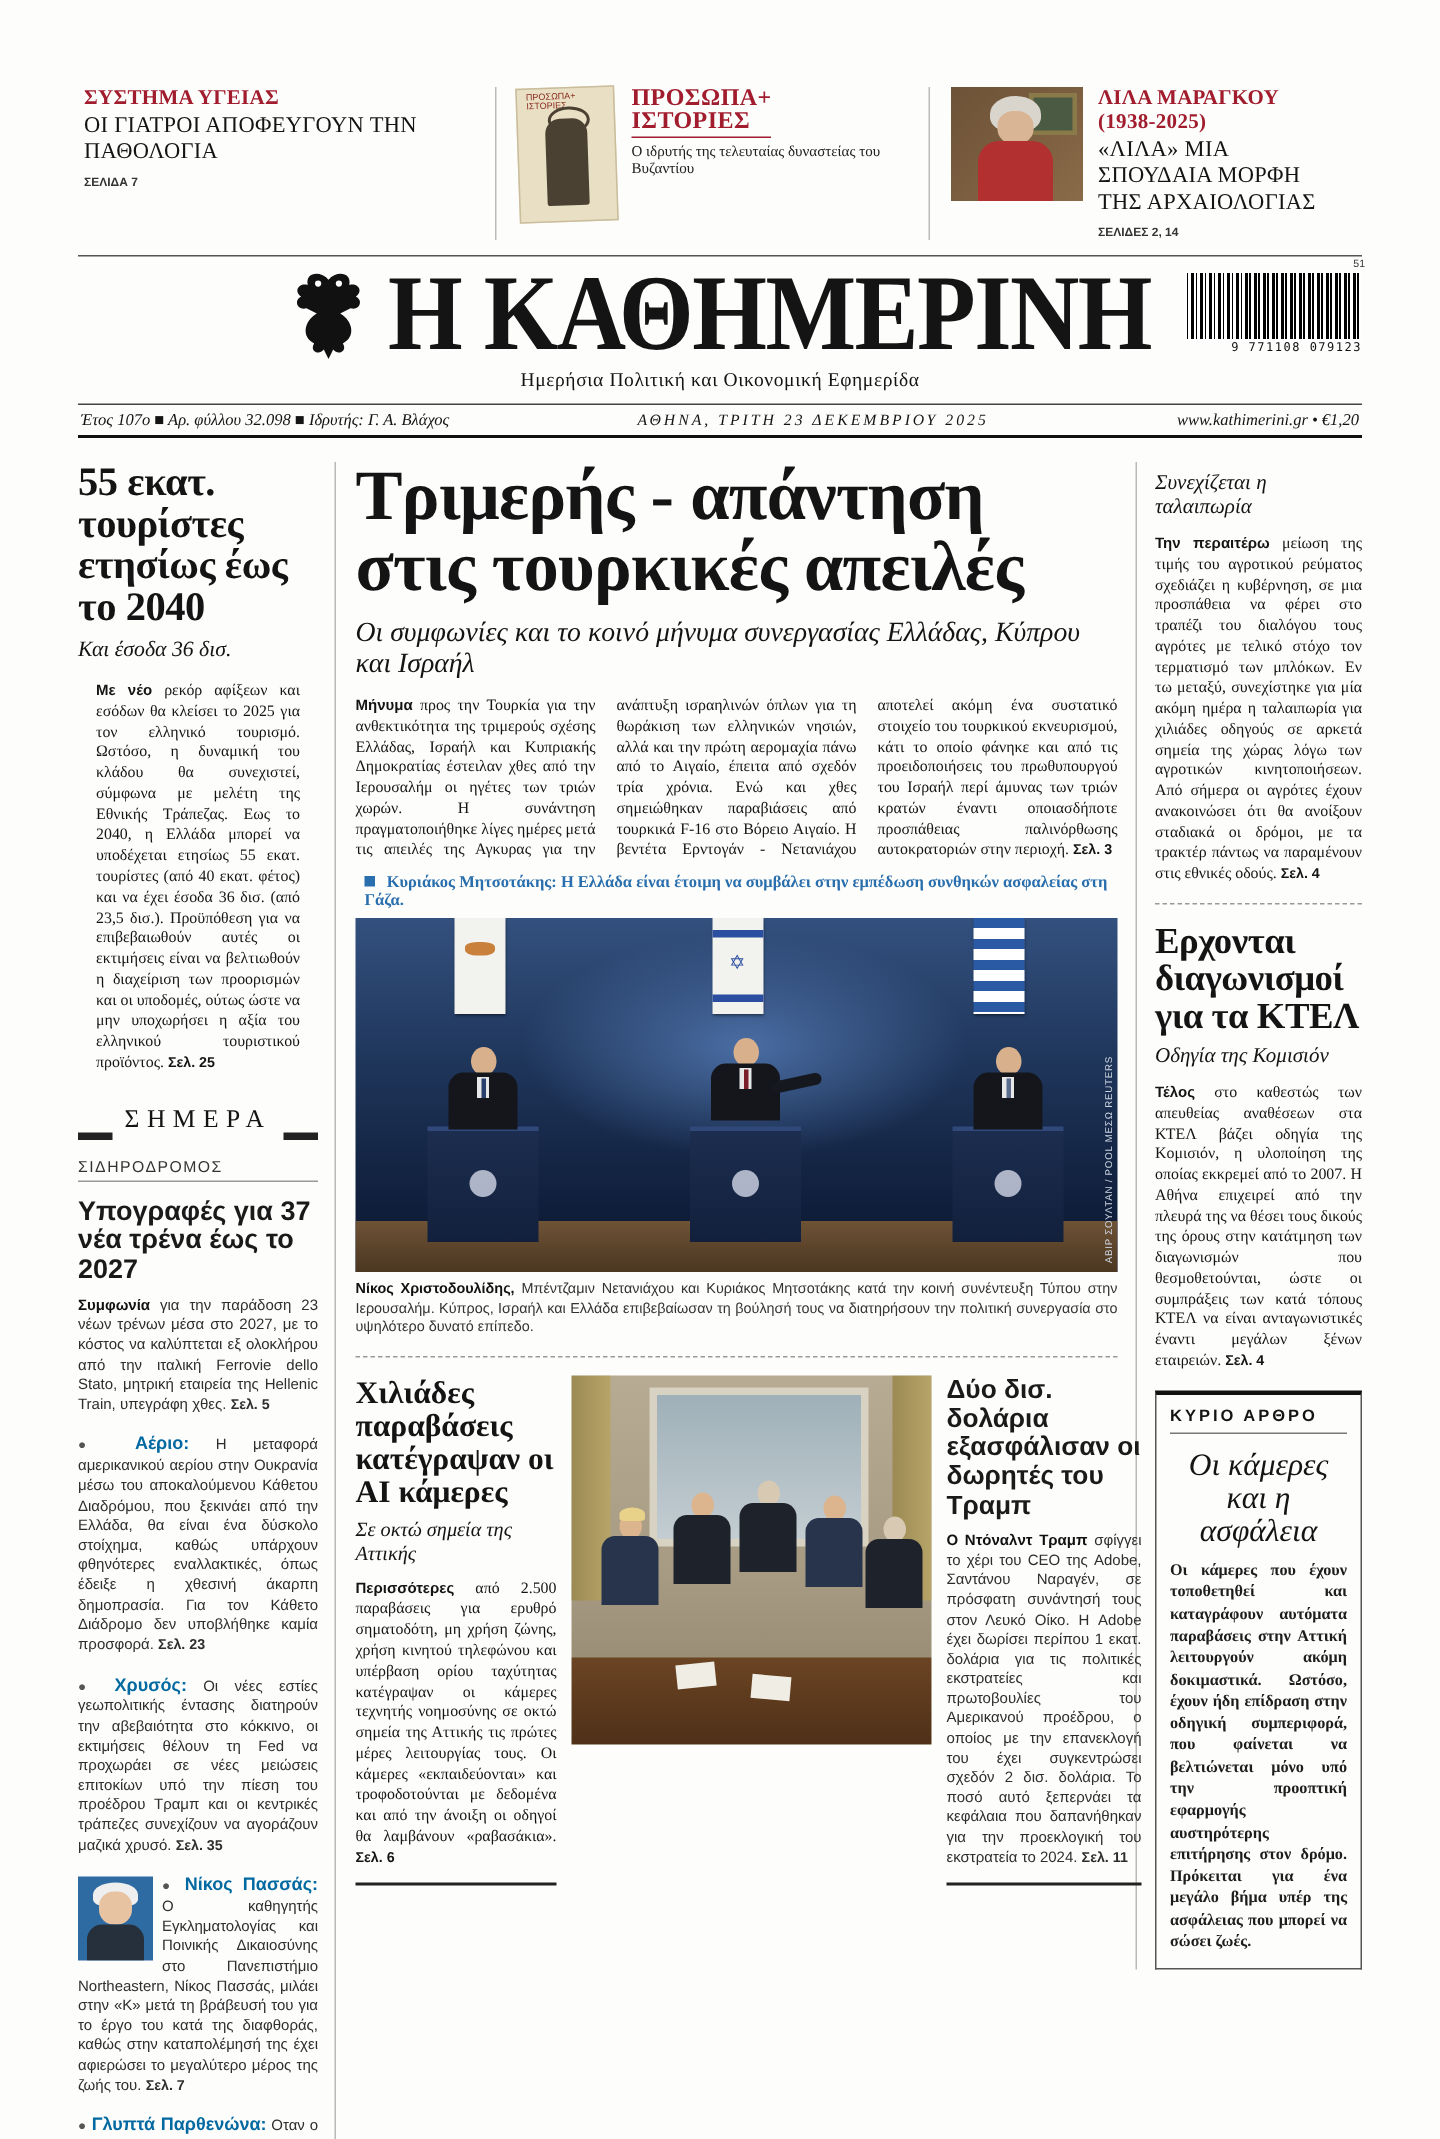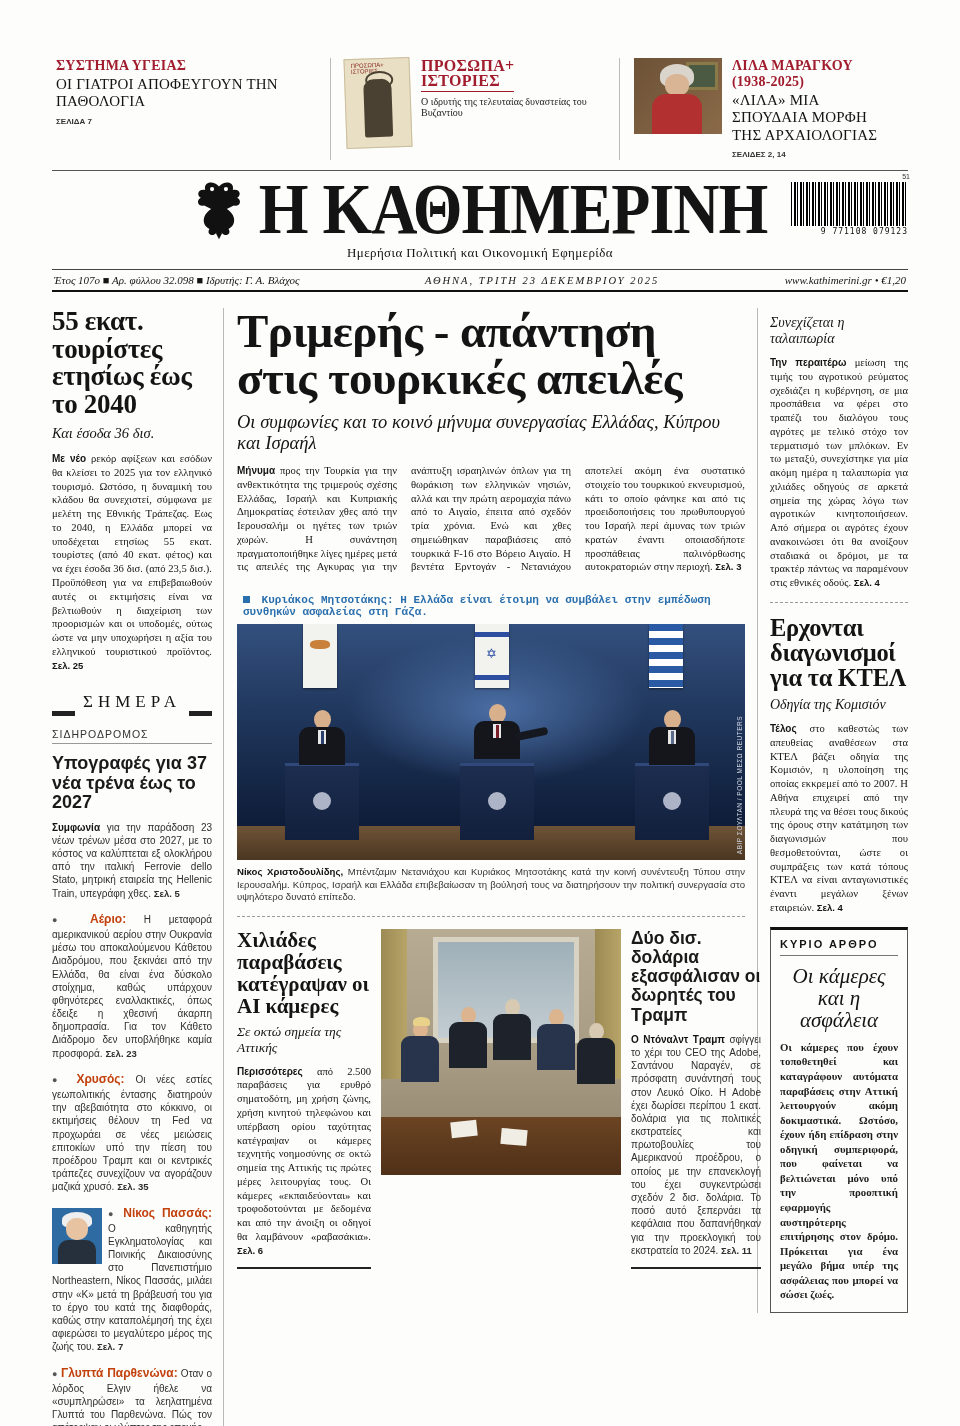--- a/index.html
+++ b/index.html
@@ -50,32 +50,32 @@
   .lr-sub{font-style:italic;font-size:14.5px;margin:7px 0 10px 0;}
   .body-serif{font-size:10.6px;line-height:1.3;text-align:justify;}
   .pg{font-family:"Liberation Sans",sans-serif;font-weight:bold;font-size:9.5px;}
   .simera{margin-top:20px;}
   .simera-title{display:flex;align-items:flex-end;gap:8px;font-size:17px;letter-spacing:5px;justify-content:center;}
   .simera-title .bar{flex:1;height:5px;background:#222;margin-bottom:-4px;}
   .rail-label{font-family:"Liberation Sans",sans-serif;font-size:10.5px;letter-spacing:1px;color:#333;border-bottom:1px solid #999;padding-bottom:3px;margin-top:16px;}
   .rail-head{font-family:"Liberation Sans",sans-serif;font-weight:bold;font-size:18px;line-height:1.08;margin:10px 0 8px 0;color:#1a1a1a;}
   .body-sans{font-family:"Liberation Sans",sans-serif;font-size:10px;line-height:1.32;color:#2e2e2e;text-align:justify;}
   .news-item{margin-top:12px;}
-  .ni-label{font-weight:bold;font-size:12px;color:#c2410c;}
+  .ni-label{font-weight:bold;font-size:12px;color:#0369a1;}
   .bull{color:#555;font-size:9px;}
   .passas{float:left;width:50px;height:56px;margin:2px 6px 2px 0;background:#2f6ba3;position:relative;overflow:hidden;}
   .passas .hair{position:absolute;left:10px;top:4px;width:30px;height:16px;background:#efefef;border-radius:50% 50% 30% 30%;}
   .passas .face{position:absolute;left:14px;top:10px;width:22px;height:22px;background:#e7c3a2;border-radius:45%;}
   .passas .suit{position:absolute;left:6px;top:32px;width:38px;height:24px;background:#26303c;border-radius:10px 10px 0 0;}
   
   .main-head{font-size:47px;font-weight:bold;line-height:1.0;letter-spacing:-.5px;}
   .main-deck{font-style:italic;font-size:18.5px;margin:10px 0 10px 0;}
   .main-cols{column-count:3;column-gap:14px;font-size:10.6px;line-height:1.3;text-align:justify;}
   .lead{font-family:"Liberation Sans",sans-serif;font-weight:bold;font-size:10px;}
-  .kicker-line{font-family:Liberation Mono, monospace;font-weight:bold;color:#2a6fad;font-size:11px;margin:20px 0 6px 6px;}
+  .kicker-line{font-family:Liberation Serif, serif;font-weight:bold;color:#2a6fad;font-size:11px;margin:8px 0 6px 6px;}
   .kicker-line .sq{display:inline-block;width:7px;height:7px;background:#2a6fad;margin-right:5px;}
   
   .photo{position:relative;overflow:hidden;}
   .summit{width:100%;height:236px;background:linear-gradient(180deg,#33507e 0%,#1d3357 45%,#101f3c 80%,#0b1730 100%);}
   .summit .glow{position:absolute;left:110px;top:10px;width:300px;height:150px;background:radial-gradient(ellipse at center,#4a6da3 0%,rgba(30,50,90,0) 70%);}
   .flag{position:absolute;top:0;width:34px;height:64px;background:#f2f2ee;box-shadow:0 1px 2px rgba(0,0,0,.5);}
   .flag.cy::after{content:"";position:absolute;left:7px;top:16px;width:20px;height:9px;background:#c8803a;border-radius:40%;}
   .flag.il::before{content:"";position:absolute;left:0;top:8px;width:100%;height:5px;background:#2b4ea0;}
   .flag.il::after{content:"";position:absolute;left:0;bottom:8px;width:100%;height:5px;background:#2b4ea0;}
   .flag.il .star{position:absolute;left:11px;top:24px;width:12px;height:12px;color:#2b4ea0;font-size:13px;line-height:12px;}
@@ -185,21 +185,21 @@
     <div class="mid">ΑΘΗΝΑ, ΤΡΙΤΗ 23 ΔΕΚΕΜΒΡΙΟΥ 2025</div>
     <div>www.kathimerini.gr • €1,20</div>
   </div>
 
   <div class="content">
 
     <div class="left-rail">
       <div>
         <div class="lr-head">55 εκατ. τουρίστες ετησίως έως το 2040</div>
         <div class="lr-sub">Και έσοδα 36 δισ.</div>
-        <p class="body-serif" style="margin:0;">
+        <p class="body-serif" style="margin:12px;">
           <b class="lead">Με νέο</b>
           <span>ρεκόρ αφίξεων και εσόδων θα κλείσει το 2025 για τον ελληνικό τουρισμό. Ωστόσο, η δυναμική του κλάδου θα συνεχιστεί, σύμφωνα με μελέτη της Εθνικής Τράπεζας. Εως το 2040, η Ελλάδα μπορεί να υποδέχεται ετησίως 55 εκατ. τουρίστες (από 40 εκατ. φέτος) και να έχει έσοδα 36 δισ. (από 23,5 δισ.). Προϋπόθεση για να επιβεβαιωθούν αυτές οι εκτιμήσεις είναι να βελτιωθούν η διαχείριση των προορισμών και οι υποδομές, ούτως ώστε να μην υποχωρήσει η αξία του ελληνικού τουριστικού προϊόντος.</span>
           <b class="pg">Σελ. 25</b>
         </p>
       </div>
 
       <div class="simera">
         <div class="simera-title">
           <span class="bar"></span>
           <span>ΣΗΜΕΡΑ</span>

